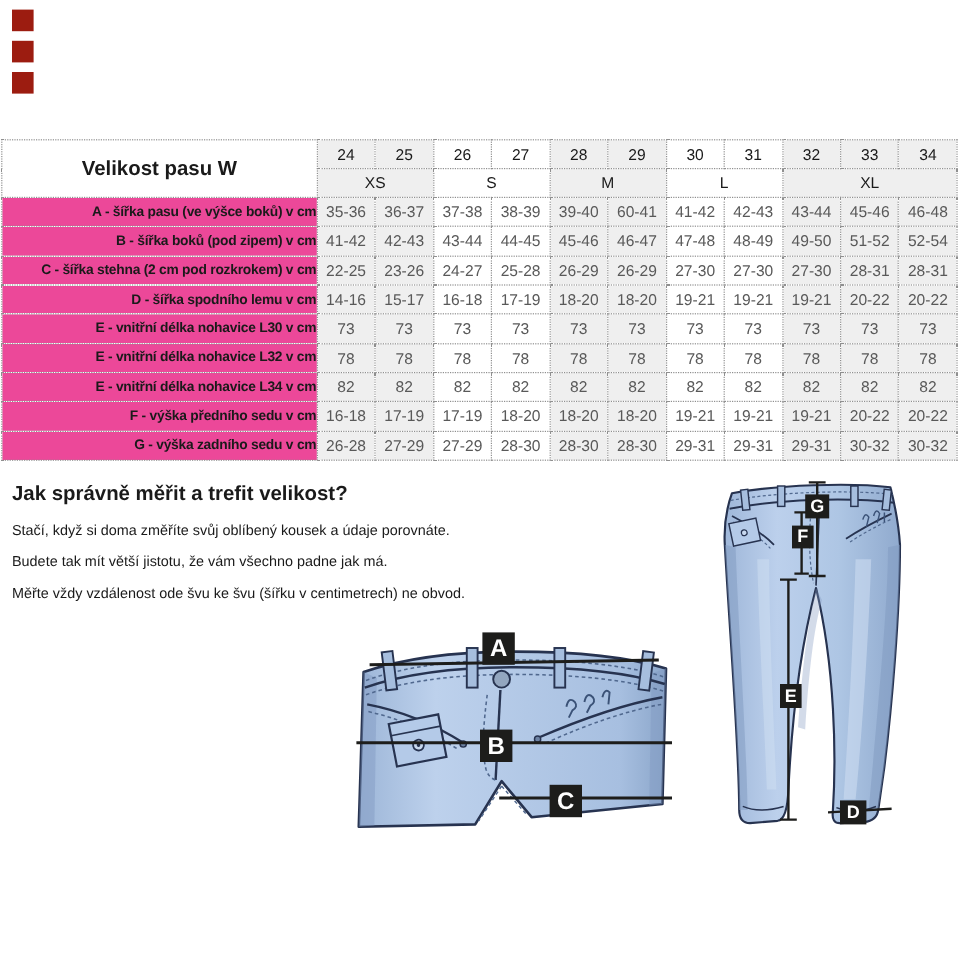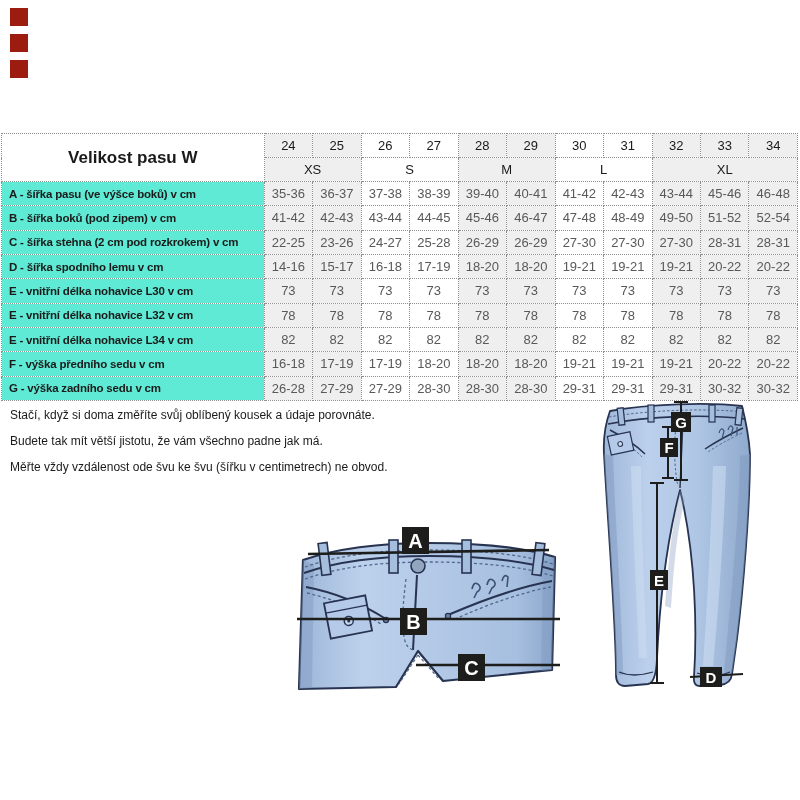--- a/index.html
+++ b/index.html
@@ -3,29 +3,29 @@
 <meta charset="utf-8">
 <style>
   html,body{margin:0;padding:0;background:#fff;}
   #stage{position:relative;width:800px;height:800px;background:#fff;overflow:hidden;
          font-family:"Liberation Sans",sans-serif;color:#1a1a1a;}
 
   
   .swatch{position:absolute;left:10px;width:18px;height:18px;}
 
   
-  #size-table{position:absolute;left:1px;top:133px;width:797px;height:268px;
+  #size-table{position:absolute;left:1px;top:116px;width:797px;height:268px;
               border-collapse:collapse;table-layout:fixed;}
   #size-table th,#size-table td{border:1px dotted #8f8f8f;padding:0;margin:0;
               text-align:center;vertical-align:middle;overflow:hidden;white-space:nowrap;}
   #size-table .corner{font-size:17px;font-weight:bold;background:#fff;}
   #size-table .size-head{font-size:13px;font-weight:normal;height:23px;}
   #size-table .group-head{font-size:13px;font-weight:normal;height:23px;}
-  #size-table .row-label{font-size:11.5px;font-weight:bold;text-align:left;
-              padding-left:7px;background:#5eead4;letter-spacing:-0.2px;}
+  #size-table .row-label{font-size:11.5px;font-weight:bold;text-align:right;
+              padding-left:7px;background:#ec4899;letter-spacing:-0.2px;}
   #size-table .val{font-size:13px;color:#595959;}
   #size-table .shaded{background:#efefef;}
   #size-table tbody tr{height:24px;}
 
   
   #info{position:absolute;left:10px;top:402px;width:620px;}
   #info h2{margin:0 0 7px 0;font-size:17px;font-weight:bold;}
   #info p{margin:0;font-size:12px;line-height:26px;}
 
   
@@ -82,21 +82,21 @@
         </tr>
       </thead>
       <tbody>
         <tr>
           <th class="row-label">A - šířka pasu (ve výšce boků) v cm</th>
           <td class="val shaded">35-36</td>
           <td class="val shaded">36-37</td>
           <td class="val">37-38</td>
           <td class="val">38-39</td>
           <td class="val shaded">39-40</td>
-          <td class="val shaded">40-41</td>
+          <td class="val shaded">60-41</td>
           <td class="val">41-42</td>
           <td class="val">42-43</td>
           <td class="val shaded">43-44</td>
           <td class="val shaded">45-46</td>
           <td class="val shaded">46-48</td>
         </tr>
         <tr>
           <th class="row-label">B - šířka boků (pod zipem) v cm</th>
           <td class="val shaded">41-42</td>
           <td class="val shaded">42-43</td>
@@ -205,20 +205,21 @@
           <td class="val">29-31</td>
           <td class="val">29-31</td>
           <td class="val shaded">29-31</td>
           <td class="val shaded">30-32</td>
           <td class="val shaded">30-32</td>
         </tr>
       </tbody>
     </table>
 
   <div id="info">
+    <h2>Jak správně měřit a trefit velikost?</h2>
     <p>Stačí, když si doma změříte svůj oblíbený kousek a údaje porovnáte.</p>
     <p>Budete tak mít větší jistotu, že vám všechno padne jak má.</p>
     <p>Měřte vždy vzdálenost ode švu ke švu (šířku v centimetrech) ne obvod.</p>
   </div>
 
   <svg class="illus" style="left:296px;top:523px" width="266" height="172" viewBox="0 0 266 172">
     <defs>
       <linearGradient id="gl" x1="0" y1="0" x2="1" y2="0">
         <stop offset="0" stop-color="#9db6d8"></stop>
           <stop offset="0.25" stop-color="#bdd1ec"></stop>

